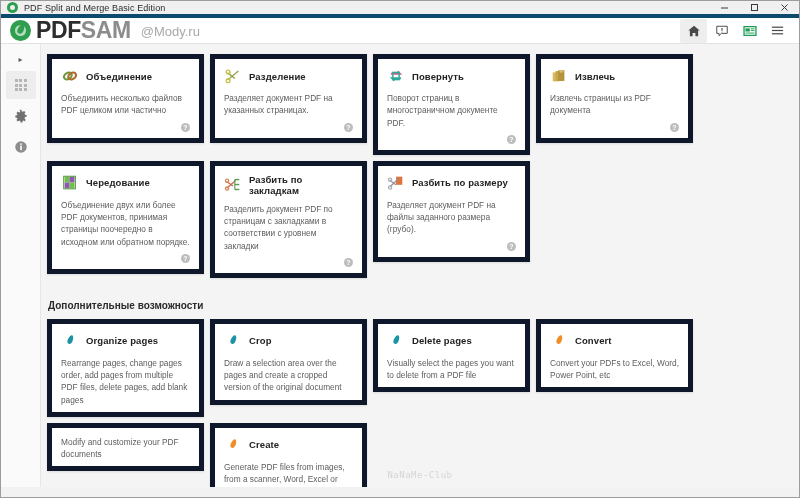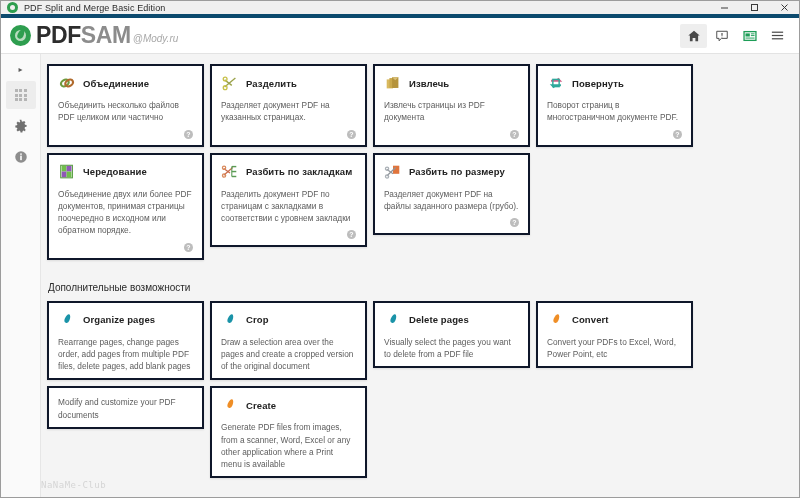--- a/index.html
+++ b/index.html
@@ -42,21 +42,21 @@
   .tb-buttons { margin-left: auto; display: flex; height: 17px; }
   .tb-btn {
     width: 30px; height: 17px;
     display: flex; align-items: center; justify-content: center;
     color: #3a3a3a;
   }
   .tb-btn svg { display: block; }
 
   
   .appheader {
-    height: 36px;
+    height: 26px;
     background: #ffffff;
     display: flex; align-items: center;
     border-bottom: 1px solid #e3e3e3;
     position: relative;
   }
   .logo-wrap { display: flex; align-items: center; margin-left: 9px; }
   .logo-mark {
     width: 21px; height: 21px; border-radius: 50%;
     background: #2e9e4f; position: relative; flex: none;
     margin-right: 5px;
@@ -68,22 +68,22 @@
   }
   .logo-mark::after {
     content: ""; position: absolute; left: 8px; top: 4px;
     width: 6px; height: 10px; border-radius: 50% 50% 50% 50%/ 60% 60% 40% 40%;
     background: #2e9e4f; transform: rotate(25deg);
   }
   .logo-text { font-size: 23px; font-weight: bold; letter-spacing: -0.4px; line-height: 1; }
   .logo-pdf { color: #2d2d2d; }
   .logo-sam { color: #8c8c8c; }
   .logo-sub {
-    font-size: 10px; color: #a8a8a8; font-style: italic;
-    margin-left: 2px; align-self: flex-end; margin-bottom: 3px;
+    font-size: 13px; color: #a8a8a8; 
+    margin-left: 10px; align-self: flex-end; margin-bottom: 3px;
   }
   .header-actions { margin-left: auto; display: flex; align-items: center; margin-right: 8px; }
   .hbtn {
     width: 27px; height: 24px;
     display: flex; align-items: center; justify-content: center;
     margin-left: 1px; border-radius: 2px;
     color: #4a4a4a;
   }
   .hbtn.active { background: #eeeeee; }
 
@@ -117,21 +117,21 @@
   }
   .cards-grid {
     display: flex; flex-wrap: wrap;
     gap: 6px;
     padding-left: 6px; padding-right: 10px;
     align-items: flex-start;
   }
   .card {
     width: 157px;
     background: #ffffff;
-    border: 2px solid #0f172a;
+    border: 5px solid #0f172a;
     box-shadow: 0 1px 2px rgba(0,0,0,.10);
     padding: 8px 9px 6px 9px;
     position: relative;
     display: flex; flex-direction: column;
   }
   .card-head { display: flex; align-items: center; margin-bottom: 7px; }
   .card-ico { width: 18px; height: 18px; margin-right: 7px; flex: none; position: relative; }
   .card-title {
     font-size: 9.5px; font-weight: bold; color: #222; letter-spacing: .1px;
   }
@@ -140,26 +140,27 @@
   }
   .card-help {
     align-self: flex-end; margin-top: 6px;
     width: 9px; height: 9px; border-radius: 50%;
     background: #bdbdbd; color: #fff;
     font-size: 7px; line-height: 9px; text-align: center;
     font-weight: bold;
   }
 
   .section-title {
-    font-size: 10px; font-weight: normal; color: #2a2a2a;
+    font-size: 10px; font-weight: bold; color: #2a2a2a;
     margin: 22px 0 8px 7px;
   }
 
   .watermark {
     position: absolute; left: 0; right: 0; bottom: 7px;
+    text-align: center;
     font-size: 9px; letter-spacing: .5px;
     color: #d5d5d5;
     font-family: "DejaVu Sans Mono", monospace;
   }
 
   
   .round-ico { width: 17px; height: 17px; border-radius: 50%; position: relative; }
   .round-ico::before {
     content: ""; position: absolute; left: 4px; top: 4px;
     width: 9px; height: 9px; border-radius: 50%;
@@ -295,54 +296,54 @@
         <div class="card">
           <div class="card-head">
             <span class="card-ico">
               <svg width="18" height="18" viewBox="0 0 20 20" fill="none" stroke="#9aa24a" stroke-width="1.5">
                 <line x1="4" y1="14.5" x2="16" y2="4.5"></line>
                 <line x1="4" y1="6.5" x2="12" y2="12.6"></line>
                 <circle cx="4.6" cy="15.2" r="2.1" stroke="#c8c14a"></circle>
                 <circle cx="4.6" cy="5.6" r="2.1" stroke="#c8c14a"></circle>
               </svg>
             </span>
-            <span class="card-title">Разделить</span>
+            <span class="card-title">Разделение</span>
           </div>
           <div class="card-desc">Разделяет документ PDF на указанных страницах.</div>
+          <div class="card-help">?</div>
+        </div>
+
+        <div class="card">
+          <div class="card-head">
+            <span class="card-ico">
+              <svg width="18" height="18" viewBox="0 0 20 20" fill="none" stroke-width="2">
+                <path d="M4.5 7.5h10l-2.6-2.6" stroke="#cf5f86"></path>
+                <path d="M15.5 12.5h-10l2.6 2.6" stroke="#2fa89b"></path>
+                <rect x="6.5" y="6" width="7" height="8" stroke="#2fa89b" stroke-width="1.6"></rect>
+              </svg>
+            </span>
+            <span class="card-title">Повернуть</span>
+          </div>
+          <div class="card-desc">Поворот страниц в многостраничном документе PDF.</div>
           <div class="card-help">?</div>
         </div>
 
         <div class="card">
           <div class="card-head">
             <span class="card-ico">
               <svg width="18" height="18" viewBox="0 0 20 20">
                 <rect x="3" y="6" width="7" height="10" fill="#d9b95e"></rect>
                 <rect x="6" y="4.5" width="7" height="11" fill="#c9a84c"></rect>
                 <rect x="9" y="3.5" width="7" height="12" fill="#b5933c"></rect>
                 <path d="M9 3.5 12.5 7 16 3.5z" fill="#d9c07a"></path>
               </svg>
             </span>
             <span class="card-title">Извлечь</span>
           </div>
           <div class="card-desc">Извлечь страницы из PDF документа</div>
-          <div class="card-help">?</div>
-        </div>
-
-        <div class="card">
-          <div class="card-head">
-            <span class="card-ico">
-              <svg width="18" height="18" viewBox="0 0 20 20" fill="none" stroke-width="2">
-                <path d="M4.5 7.5h10l-2.6-2.6" stroke="#cf5f86"></path>
-                <path d="M15.5 12.5h-10l2.6 2.6" stroke="#2fa89b"></path>
-                <rect x="6.5" y="6" width="7" height="8" stroke="#2fa89b" stroke-width="1.6"></rect>
-              </svg>
-            </span>
-            <span class="card-title">Повернуть</span>
-          </div>
-          <div class="card-desc">Поворот страниц в многостраничном документе PDF.</div>
           <div class="card-help">?</div>
         </div>
 
         <div class="card">
           <div class="card-head">
             <span class="card-ico">
               <svg width="18" height="18" viewBox="0 0 20 20">
                 <rect x="4" y="3" width="5.5" height="6.5" fill="#6fbf4a"></rect>
                 <rect x="9.5" y="3" width="5.5" height="6.5" fill="#8e59b5"></rect>
                 <rect x="4" y="9.5" width="5.5" height="6.5" fill="#8e59b5"></rect>

